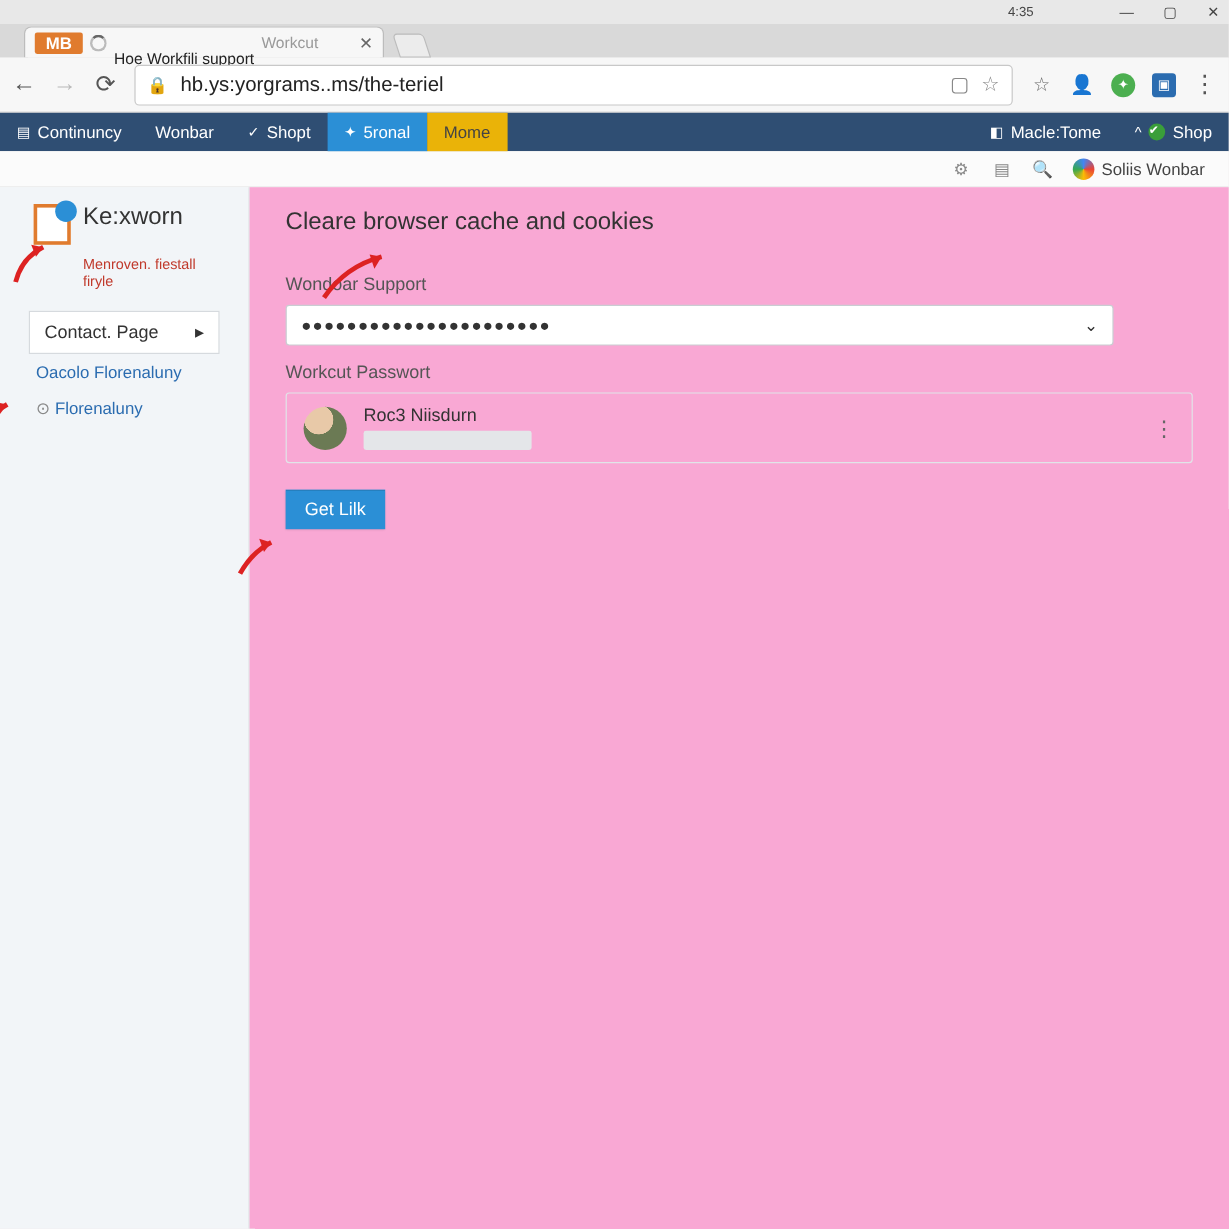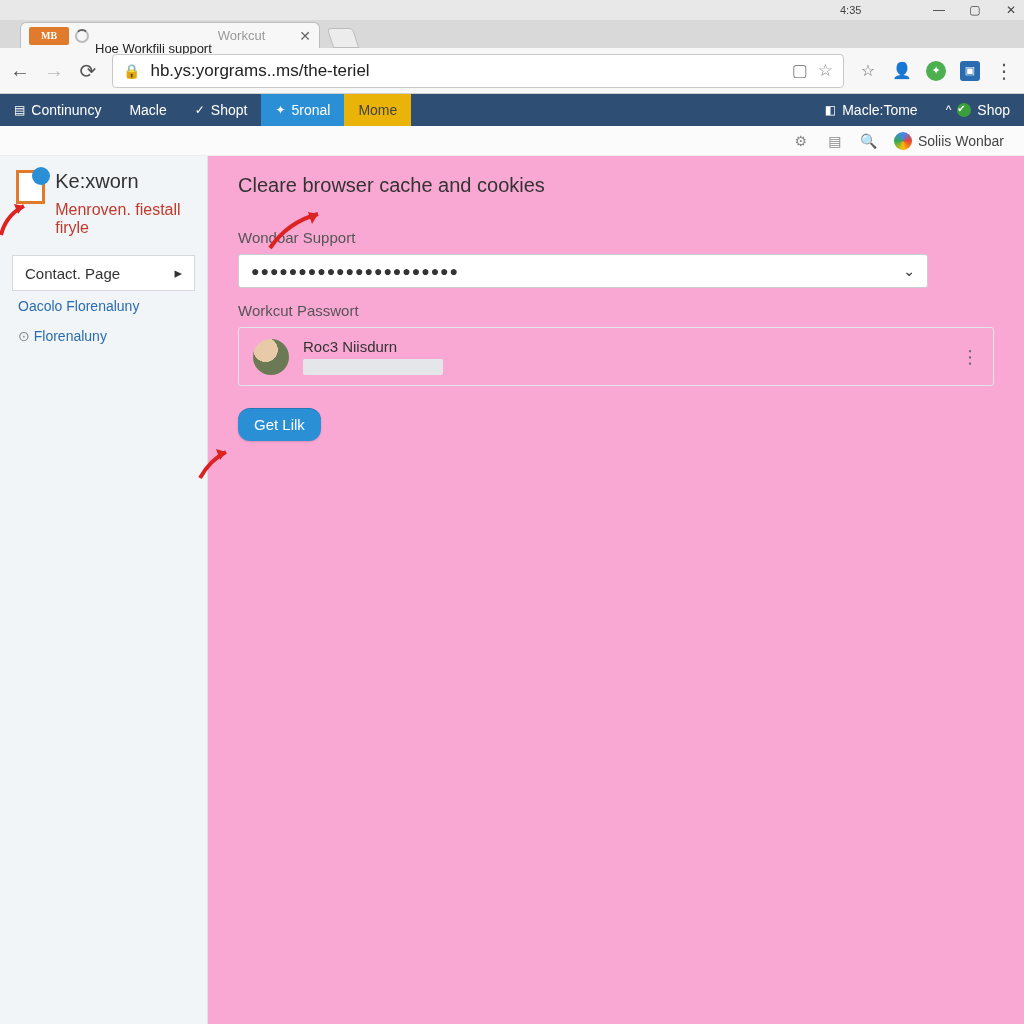--- a/index.html
+++ b/index.html
@@ -6,21 +6,21 @@
   html, body { width: 1024px; height: 1024px; background: #f0f0f0; overflow: hidden; }
 
   
   .titlebar { height: 20px; background: #e8e8e8; display: flex; justify-content: flex-end; align-items: center; padding-right: 6px; gap: 22px; font-size: 12px; color: #444; }
   .titlebar .wc { width: 14px; text-align: center; cursor: default; }
   .titlebar .time { margin-right: auto; padding-left: 840px; font-size: 11px; text-align: center; }
 
   
   .tabstrip { height: 28px; background: #d9d9d9; display: flex; align-items: flex-end; padding-left: 20px; }
   .tab { height: 26px; background: #f7f7f7; border: 1px solid #bcbcbc; border-bottom: none; border-top-left-radius: 6px; border-top-right-radius: 6px; display: flex; align-items: center; padding: 0 8px; gap: 6px; font-size: 13px; color: #555; min-width: 300px; }
-  .tab .favicon { width: 40px; height: 18px; background: #e07b2e; color: #fff; font-size: 10px; font-weight: bold; display: flex; align-items: center; justify-content: center; border-radius: 2px; font-family: Liberation Serif, serif; }
+  .tab .favicon { width: 40px; height: 18px; background: #e07b2e; color: #fff; font-size: 14px; font-weight: bold; display: flex; align-items: center; justify-content: center; border-radius: 2px; }
   .tab .spin { width: 14px; height: 14px; border: 2px solid #bbb; border-top-color: #666; border-radius: 50%; }
   .tab .title-strong { color: #222; font-weight: 500; margin-top: 26px; }
   .tab .title-weak { color: #999; }
   .tab .close { margin-left: auto; font-size: 14px; color: #666; }
   .newtab { width: 26px; height: 20px; background: #ececec; border: 1px solid #bcbcbc; margin-left: 10px; border-radius: 4px 4px 0 0; transform: skewX(18deg); }
 
   
   .toolbar { height: 46px; background: #f7f7f7; border-bottom: 1px solid #d0d0d0; display: flex; align-items: center; padding: 0 10px; gap: 14px; }
   .navbtn { font-size: 20px; color: #555; width: 20px; text-align: center; }
   .navbtn.dim { color: #bbb; }
@@ -41,41 +41,41 @@
   .appnav .ico { font-size: 12px; }
 
   
   .apphead { height: 30px; background: #fbfbfb; display: flex; align-items: center; justify-content: flex-end; padding: 0 20px; gap: 16px; color: #666; font-size: 14px; border-bottom: 1px solid #eee;}
   .apphead .hico { width:18px; height:18px; display:inline-flex; align-items:center; justify-content:center; color:#888;}
   .apphead .user { display:flex; align-items:center; gap:6px; color:#444;}
   .apphead .user .av { width:18px; height:18px; border-radius:50%; background: conic-gradient(#4285f4, #ea4335, #fbbc05, #34a853, #4285f4); }
 
   
   .appbody { display: flex; height: calc(1024px - 20px - 28px - 46px - 32px - 30px); }
-  .sidebar { width: 260px; background: #f2f5f8; border-right: 1px solid #dfe3e7; padding: 10px 0; }
+  .sidebar { width: 260px; background: #f2f5f8; border-right: 1px solid #dfe3e7; padding: 10px 12px; }
   .brand { display:flex; align-items:flex-start; gap:10px; padding: 4px 16px 18px 16px; position:relative;}
   .brand .logo { width: 34px; height: 34px; border: 3px solid #e07b2e; background:#fff; position:relative;}
   .brand .logo::after { content:""; position:absolute; top:-6px; right:-8px; width:18px; height:18px; background:#2b8fd6; border-radius:50%;}
   .brand .txt .t1 { font-size:20px; color:#333; font-weight:500;}
-  .brand .txt .t2 { font-size:16px; color:#c0392b; margin-top:8px;}
+  .brand .txt .t2 { font-size:12px; color:#c0392b; margin-top:20px;}
   .sidecat { margin: 0 12px; background:#fff; border:1px solid #d6dade; padding:8px 12px; font-size:15px; color:#333; display:flex; align-items:center; justify-content:space-between;}
   .sidelink { padding: 7px 18px; font-size:14px; color:#2b6cb0; cursor:default;}
   .sidelink .pico { color:#888; margin-right:4px;}
 
   .main { flex:1; padding: 18px 30px; background:#f9a8d4; position:relative;}
   .main h1 { font-size:20px; font-weight:400; color:#333; margin-bottom: 32px;}
   .fld-label { font-size:15px; color:#555; margin: 14px 0 8px 0;}
   .select { width: 690px; height:34px; border:1px solid #c9cdd2; border-radius:3px; background:#fff; display:flex; align-items:center; padding:0 12px; font-size:14px; color:#333; justify-content:space-between;}
   .dots { letter-spacing: 1px; font-weight:bold;}
   .card { width: 756px; border:1px solid #e1e4e8; border-radius:3px; padding:10px 14px; display:flex; align-items:center; gap:14px;}
   .card .av { width:36px; height:36px; border-radius:50%; background: radial-gradient(circle at 35% 30%, #e8c9a8 0 35%, #6b7a54 36% 100%);}
   .card .nm { font-size:15px; color:#333;}
   .card .blur { width:140px; height:16px; background:#e4e6e9; margin-top:4px; border-radius:2px; filter: blur(0.5px);}
   .card .more { margin-left:auto; color:#666; font-size:18px;}
-  .btn-primary { margin-top:22px; background:#2b8fd6; color:#fff; border:none; border-radius:12px; padding:8px 16px; font-size:15px; box-shadow: 0 1px 0 rgba(0,0,0,.15) inset, 0 1px 2px rgba(0,0,0,.15);}
+  .btn-primary { margin-top:22px; background:#2b8fd6; color:#fff; border:none; border-radius:0; padding:8px 16px; font-size:15px; box-shadow: 0 1px 0 rgba(0,0,0,.15) inset, 0 1px 2px rgba(0,0,0,.15);}
   
   
   .arrow { position:absolute; pointer-events:none; }
   .arrow svg { overflow:visible; }
   .arrow path { stroke:#d22; stroke-width:4; fill:none; }
   .arrow polygon { fill:#d22; }
 </style>
 </head>
 <body>
 
@@ -115,21 +115,21 @@
   <span class="ticon blue">▣</span>
   <span class="menu-dots">⋮</span>
 </div>
 
 <div class="appnav">
   <div class="item">
     <span class="ico">▤</span>
     <span>Continuncy</span>
   </div>
   <div class="item">
-    <span>Macle</span>
+    <span>Wonbar</span>
   </div>
   <div class="item">
     <span class="ico">✓</span>
     <span>Shopt</span>
   </div>
   <div class="item active">
     <span class="ico">✦</span>
     <span>5ronal</span>
   </div>
   <div class="item light">

